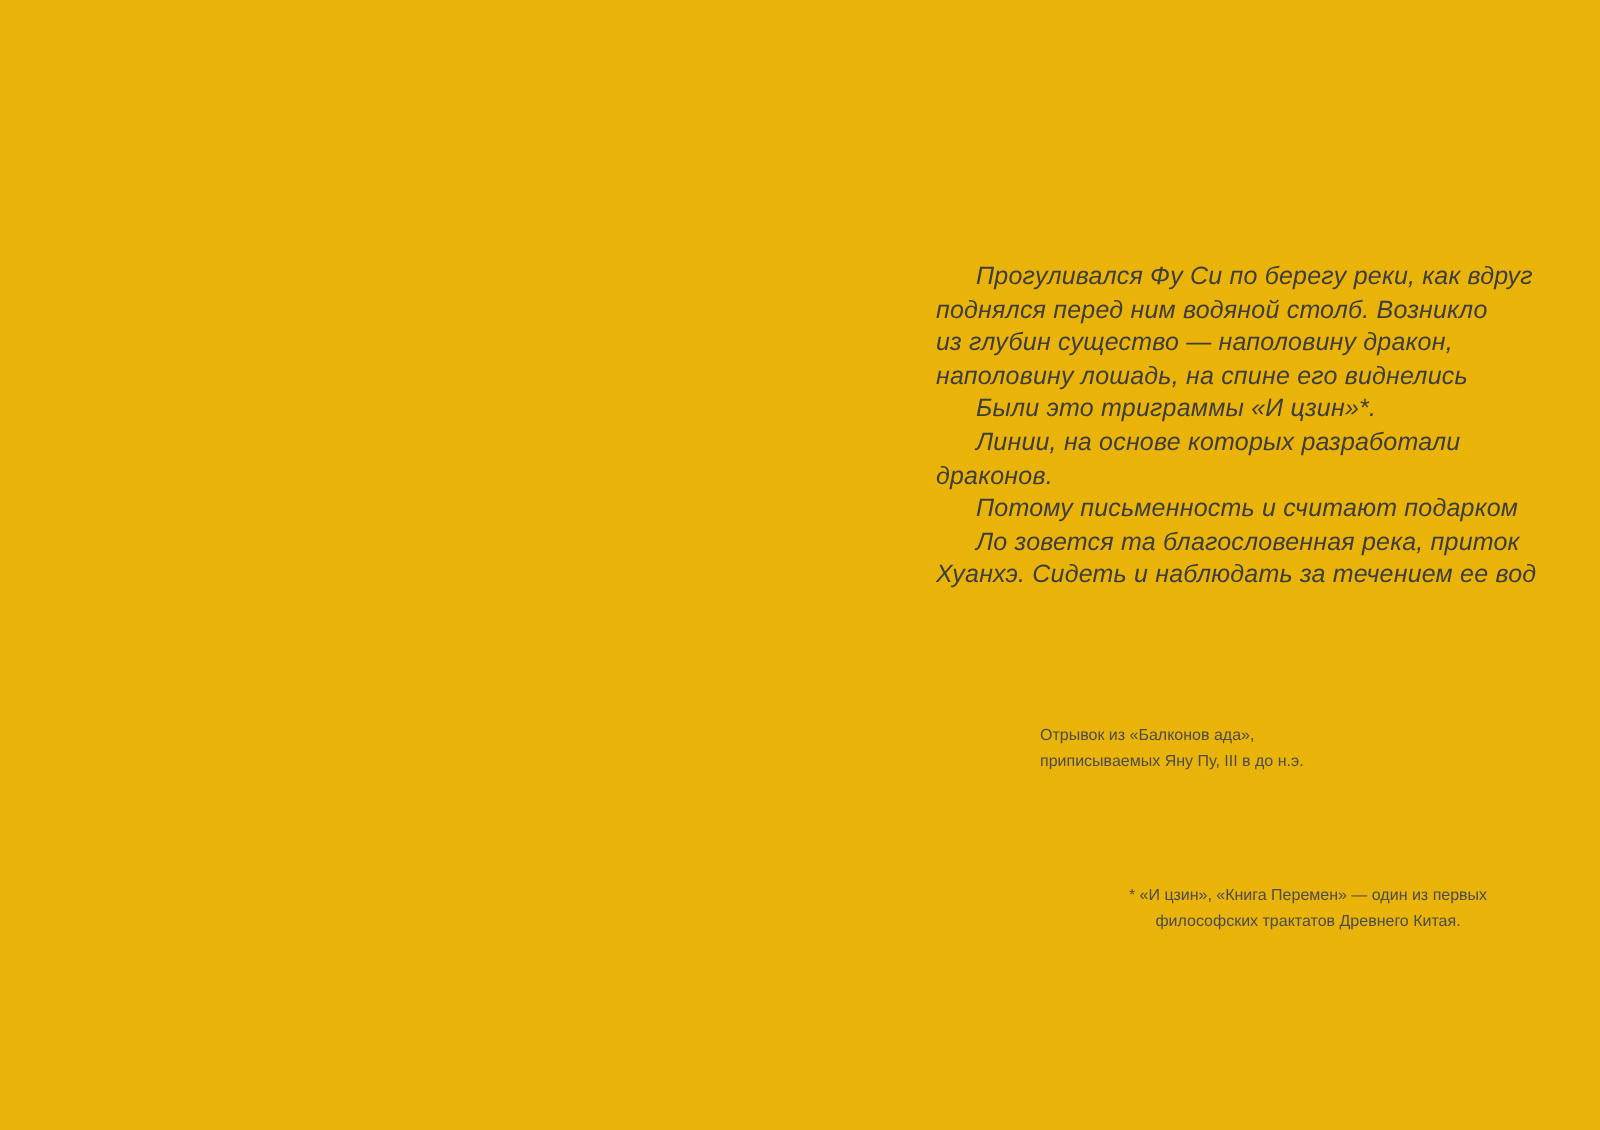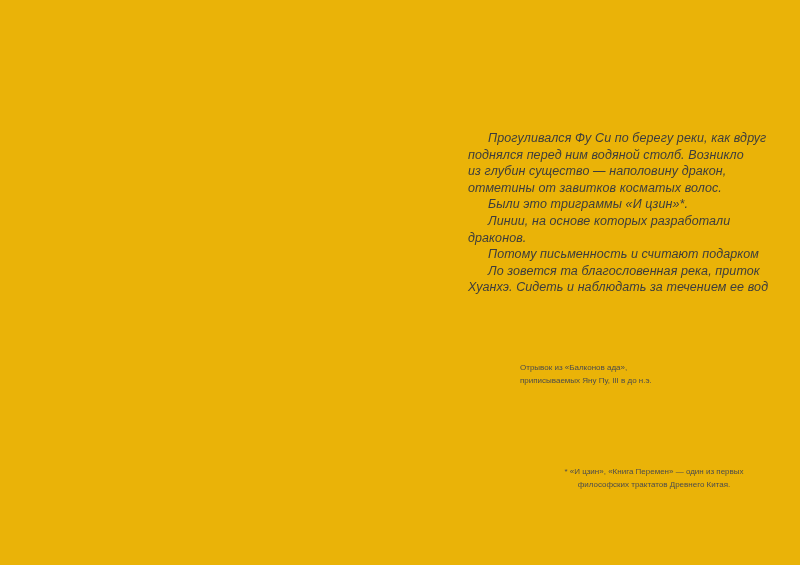--- a/index.html
+++ b/index.html
@@ -39,40 +39,40 @@
     font-size: 8px;
     line-height: 13px;
     color: #4c4c4c;
   }
   .attribution .text-line {
     white-space: nowrap;
   }
   .footnote {
     position: absolute;
     left: 558px;
-    top: 465px;
+    top: 441px;
     width: 192px;
     text-align: center;
     font-size: 8px;
     line-height: 13px;
     color: #4c4c4c;
   }
   .footnote .text-line {
     white-space: nowrap;
   }
 </style>
 </head>
 <body>
 
 <div class="canvas">
   <div class="body-text">
       <div class="text-line indent">Прогуливался Фу Си по берегу реки, как вдруг</div>
       <div class="text-line">поднялся перед ним водяной столб. Возникло</div>
       <div class="text-line">из глубин существо — наполовину дракон,</div>
-      <div class="text-line">отметины от завитков косматых волос.</div>
+      <div class="text-line">наполовину лошадь, на спине его виднелись</div>
       <div class="text-line indent">Были это триграммы «И цзин»*.</div>
       <div class="text-line indent">Линии, на основе которых разработали</div>
       <div class="text-line">драконов.</div>
       <div class="text-line indent">Потому письменность и считают подарком</div>
       <div class="text-line indent">Ло зовется та благословенная река, приток</div>
       <div class="text-line">Хуанхэ. Сидеть и наблюдать за течением ее вод</div>
     </div>
 
   <div class="attribution">
       <div class="text-line">Отрывок из «Балконов ада»,</div>

